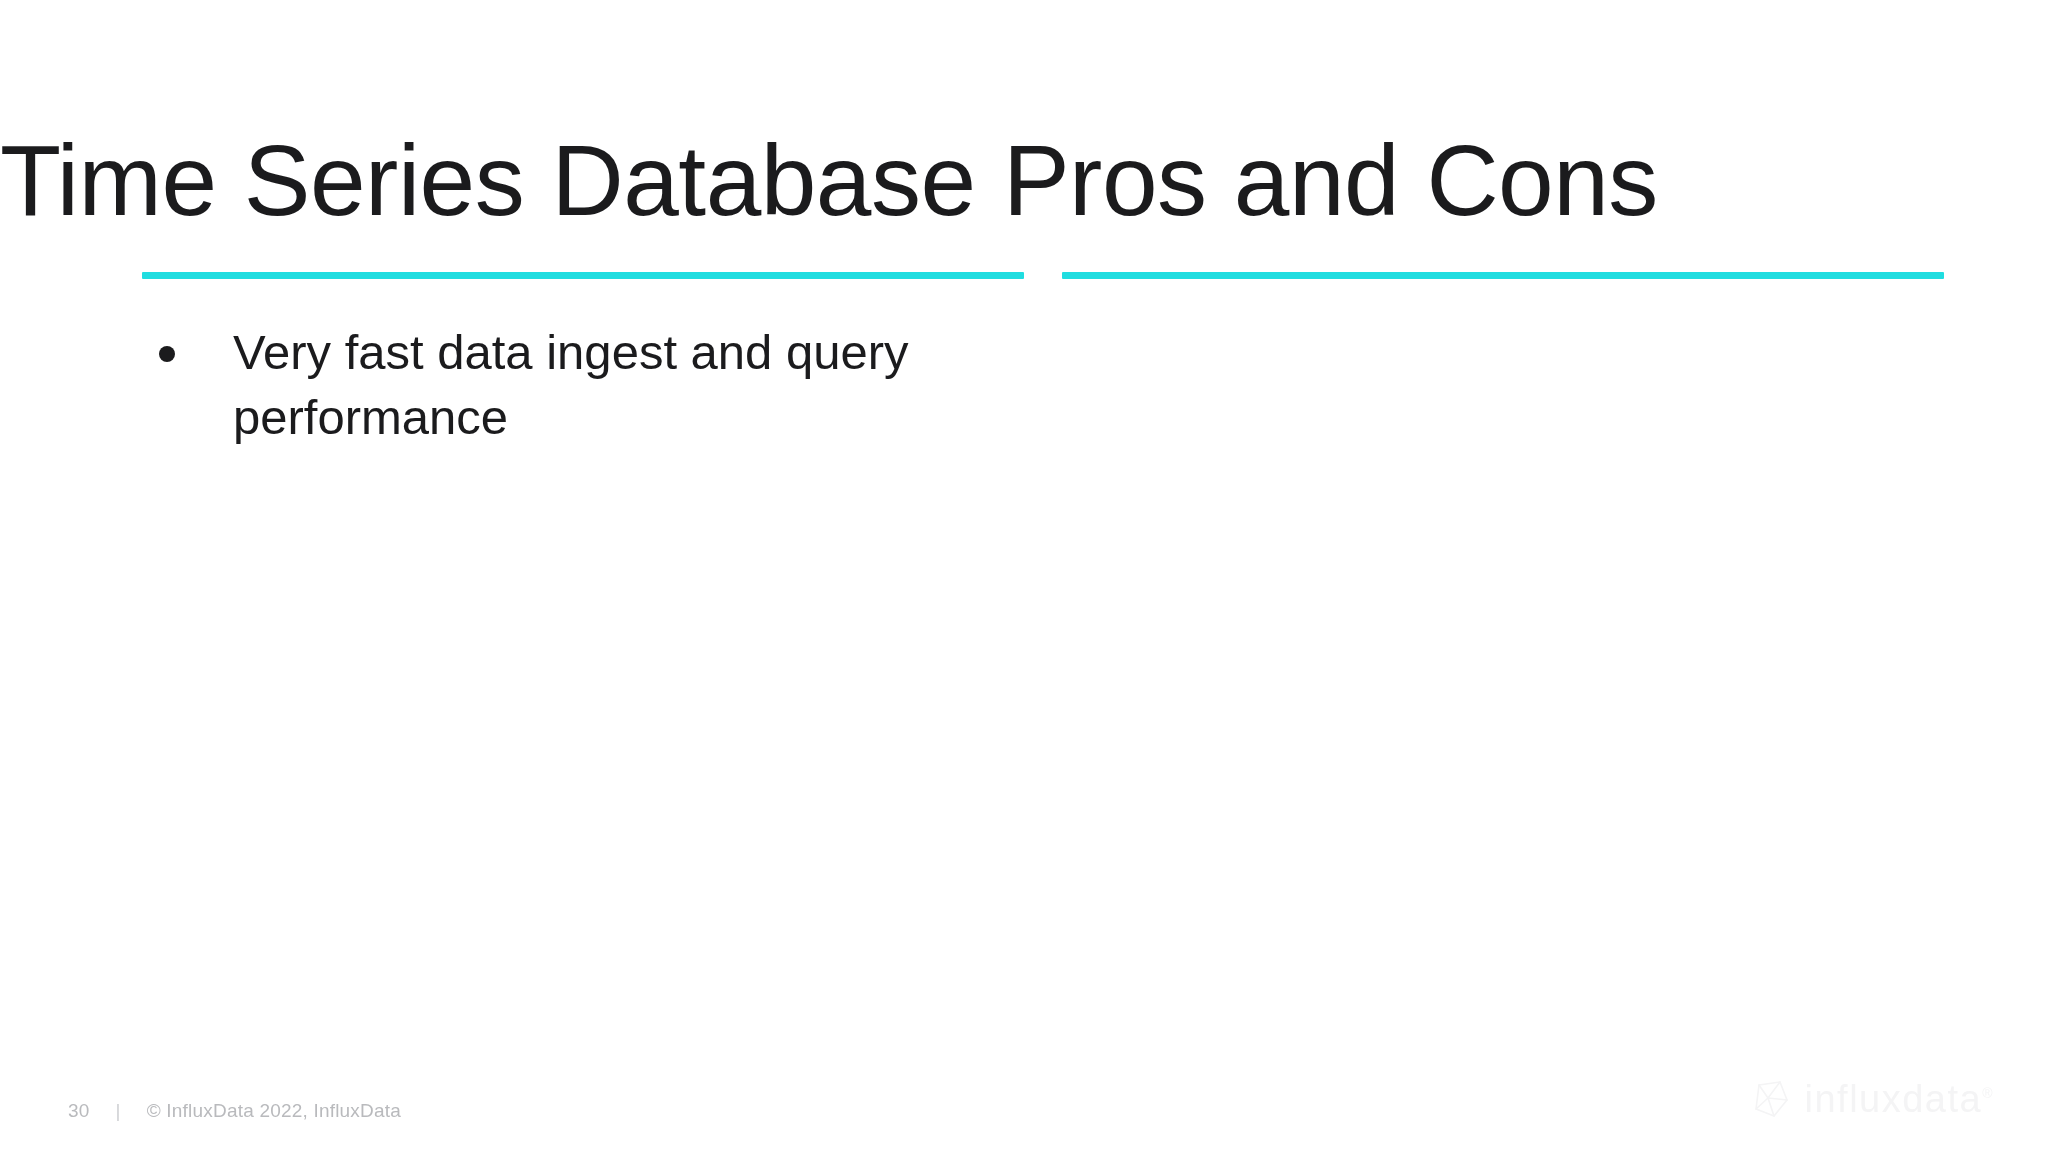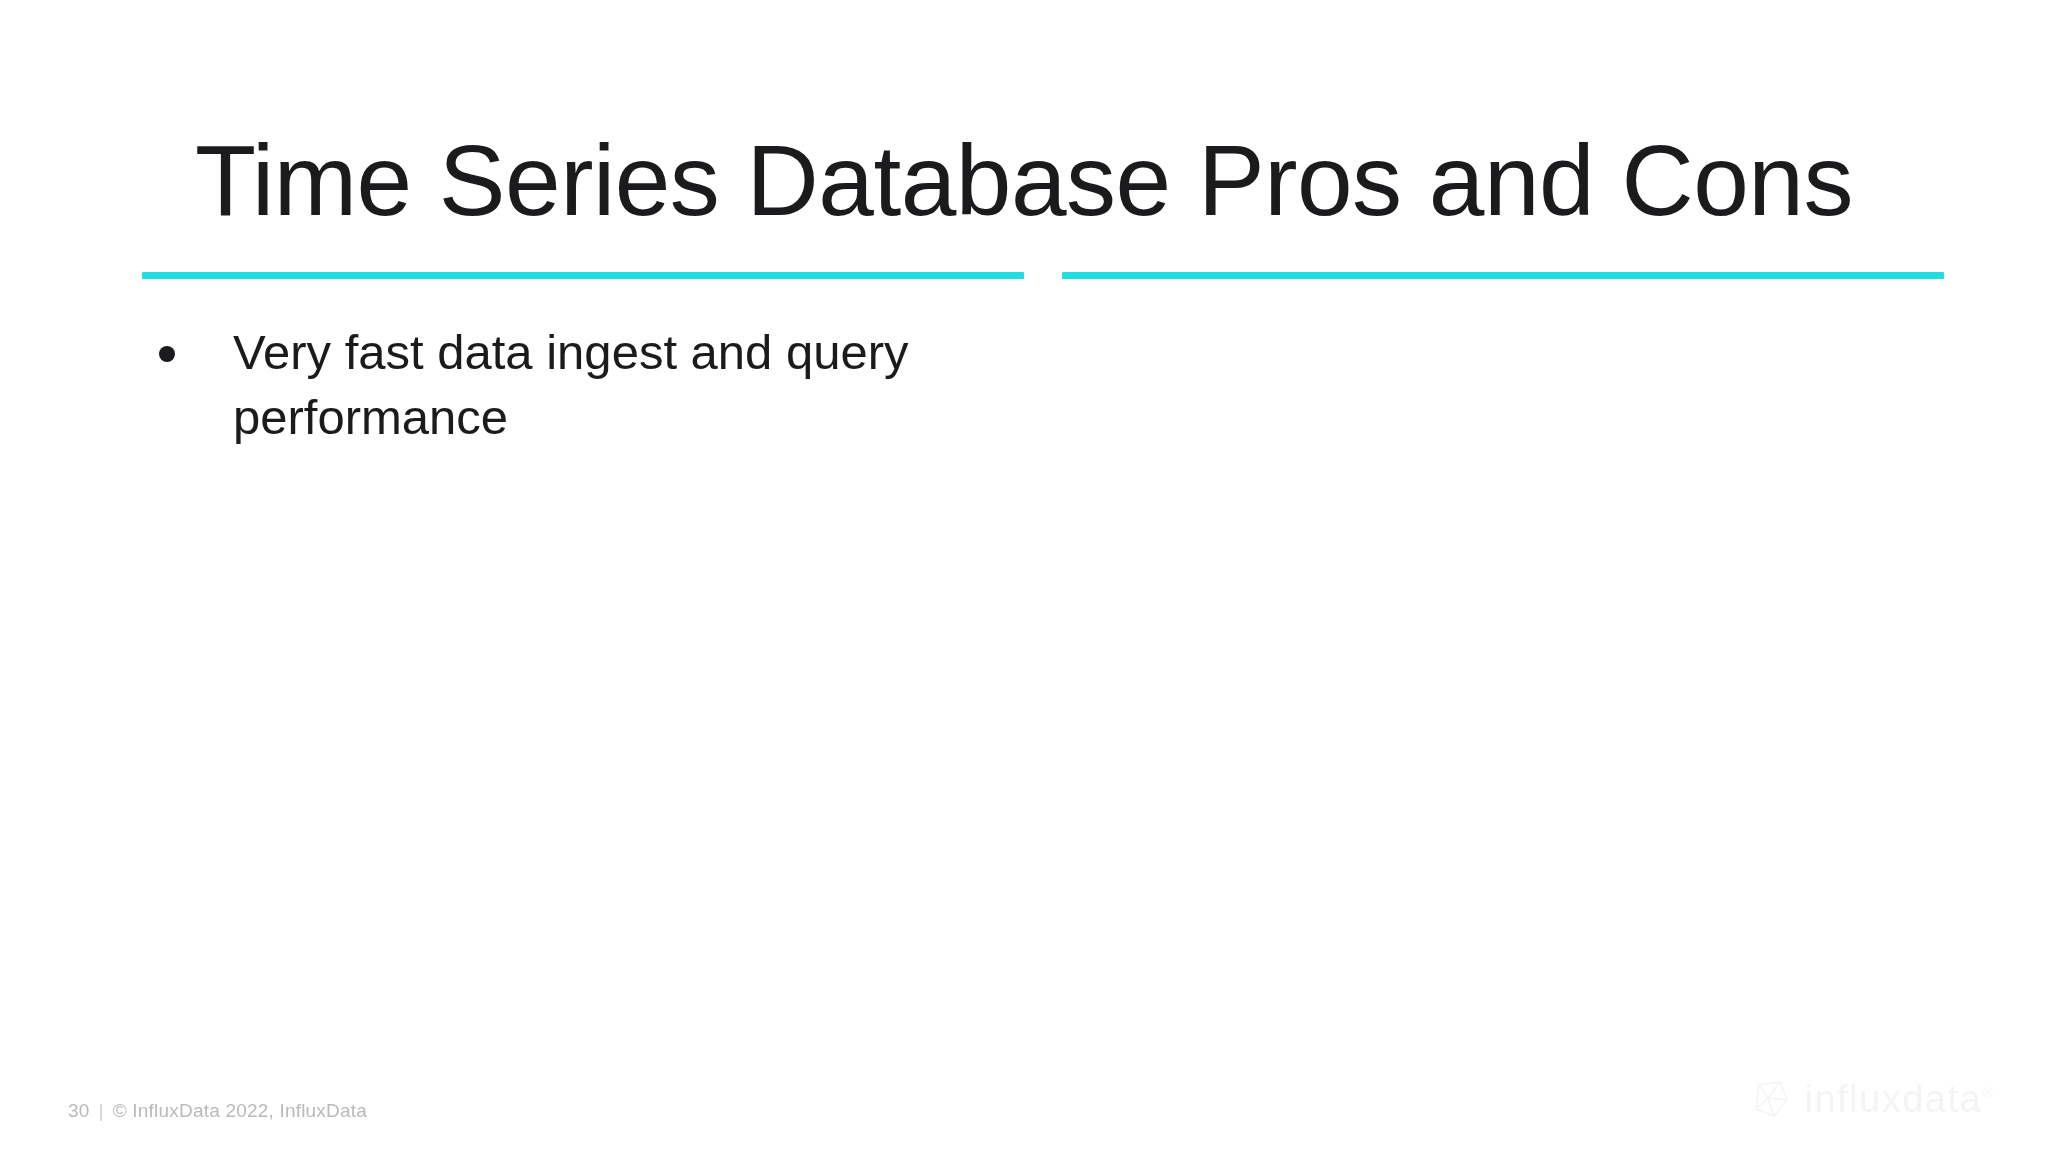--- a/index.html
+++ b/index.html
@@ -18,21 +18,20 @@
     background: #ffffff;
     overflow: hidden;
   }
 
   
   #slide-title {
     position: absolute;
     left: 0;
     right: 0;
     top: 58px;
-    text-align: center;
     font-size: 100px;
     line-height: 1.1;
     font-weight: 400;
     letter-spacing: -0.5px;
     color: #1b1b1d;
     white-space: nowrap;
   }
 
   
   #columns {
@@ -85,21 +84,21 @@
     left: 18px;
   }
 
   
   #footer-left {
     position: absolute;
     left: 68px;
     bottom: 30px;
     display: flex;
     align-items: center;
-    gap: 9px;
+    gap: 26px;
     font-size: 19px;
     color: #b9babd;
     letter-spacing: 0.2px;
     white-space: nowrap;
   }
   #footer-left .sep {
     color: #cfd0d3;
   }
 
   #footer-logo {

